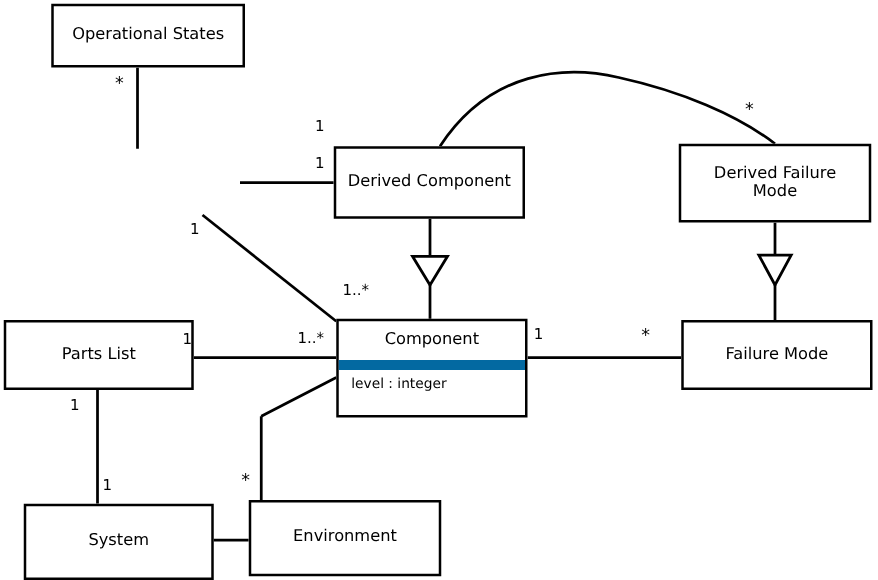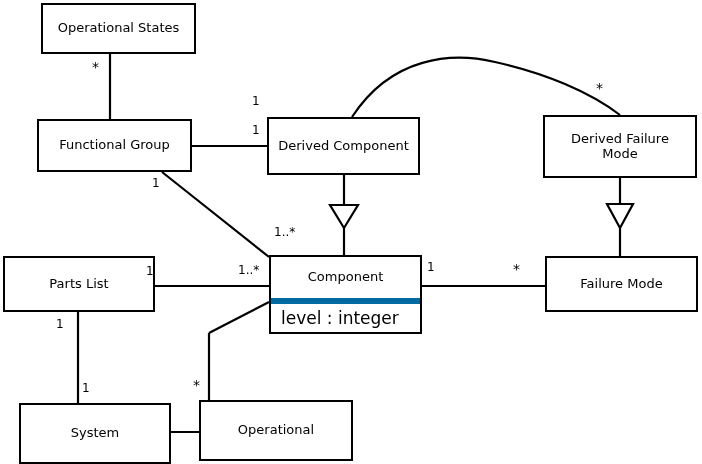--- a/index.html
+++ b/index.html
@@ -36,23 +36,23 @@
     display: flex;
     align-items: center;
     justify-content: center;
     font-size: 13px;
     color: #000000;
     line-height: 1.1;
     padding: 0 8px;
     text-align: center;
   }
   .uml-attrs {
-    border-top: 6px solid #0369a1;
-    padding: 4px 0 4px 10px;
-    font-size: 17px;
+    border-top: 8px solid #0369a1;
+    padding: 4px 0 19px 10px;
+    font-size: 11px;
     color: #000000;
     display: flex;
     align-items: center;
   }
   .mult {
     position: absolute;
     font-size: 12px;
     color: #000000;
     white-space: nowrap;
     z-index: 4;
@@ -96,23 +96,20 @@
       <line x1="209" y1="333" x2="209" y2="400"></line>
 
       <line x1="155" y1="432" x2="199" y2="432"></line>
     </g>
   </svg>
 
   <div class="uml-class" style="left:41px; top:3px; width:155px; height:51px;">
     <div class="uml-name">Operational States</div>
   </div>
 
-  <div class="uml-class" style="left:37px; top:119px; width:155px; height:53px;">
-    <div class="uml-name">Functional Group</div>
-  </div>
 
   <div class="uml-class" style="left:267px; top:117px; width:153px; height:58px;">
     <div class="uml-name">Derived Component</div>
   </div>
 
   <div class="uml-class" style="left:3px; top:256px; width:152px; height:56px;">
     <div class="uml-name">Parts List</div>
   </div>
 
   <div class="uml-class" style="left:543px; top:115px; width:154px; height:63px;">
@@ -126,21 +123,21 @@
 
   <div class="uml-class" style="left:545px; top:256px; width:153px; height:56px;">
     <div class="uml-name">Failure Mode</div>
   </div>
 
   <div class="uml-class" style="left:3px; top:403px; width:152px; height:61px;margin-left:16px;">
     <div class="uml-name">System</div>
   </div>
 
   <div class="uml-class" style="left:199px; top:400px; width:154px; height:61px;">
-    <div class="uml-name">Operational</div>
+    <div class="uml-name">Environment</div>
   </div>
 
   <div class="mult star" style="left:92px; top:60px;">*</div>
 
   <div class="mult" style="left:252px; top:95px;">1</div>
 
   <div class="mult star" style="left:596px; top:81px;">*</div>
 
   <div class="mult" style="left:252px; top:124px;">1</div>
 

